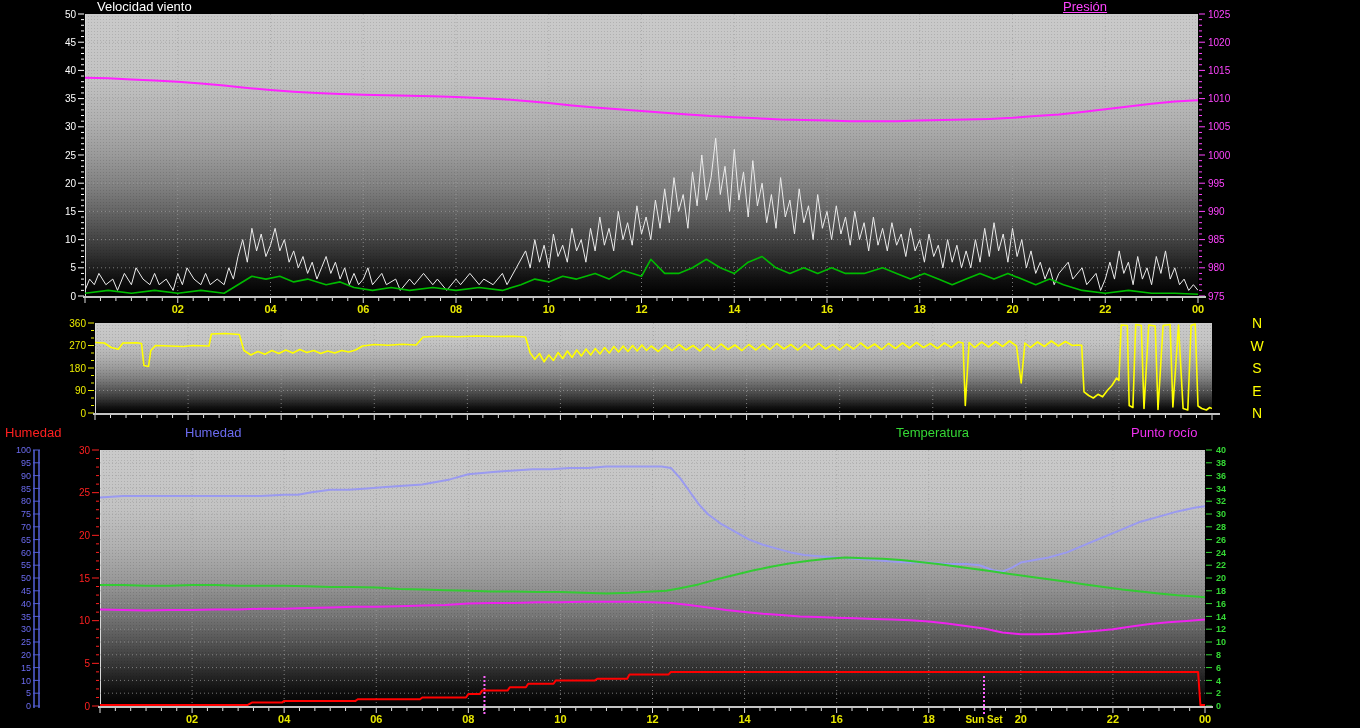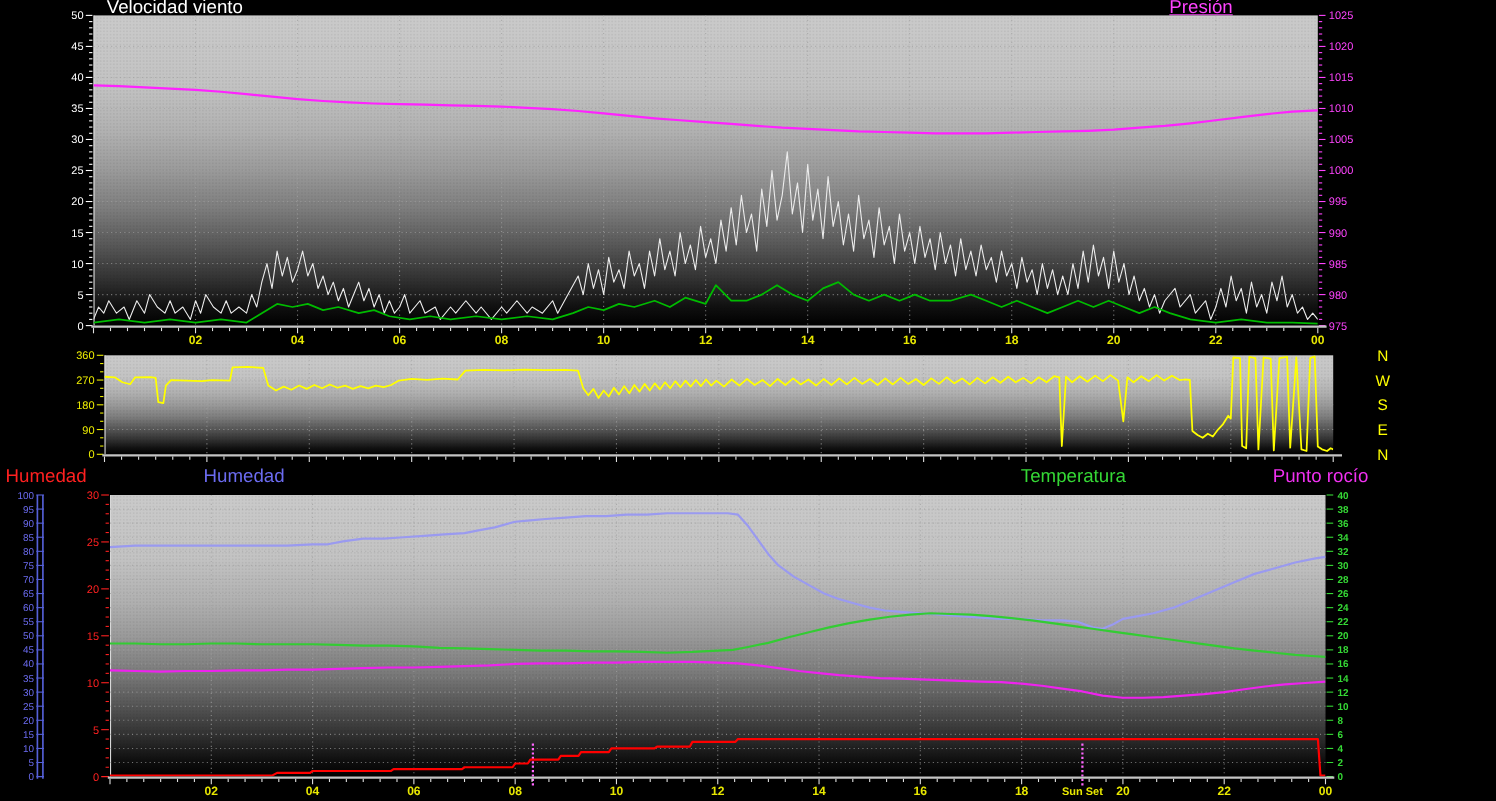--- a/index.html
+++ b/index.html
@@ -1,38 +1,38 @@
 <!DOCTYPE html>
 <html><head>
 <meta charset="utf-8">
 <style>
   html,body{margin:0;padding:0;background:#000;}
   #stage{position:relative;width:1360px;height:728px;background:#000;overflow:hidden;
          font-family:"Liberation Sans",sans-serif;}
   #chart-svg{position:absolute;left:0;top:0;}
-  .t{position:absolute;font-size:17px;line-height:14px;height:14px;white-space:nowrap;}
+  .t{position:absolute;font-size:13px;line-height:14px;height:14px;white-space:nowrap;}
   #t-main{left:330px;top:0;width:580px;text-align:center;}
   #t-wind{left:97px;top:0;}
   #t-pres{left:1063px;top:0;text-decoration:underline;}
   #t-rain{left:5px;top:426px;}
   #t-hum{left:185px;top:426px;}
-  #t-temp{left:896px;top:426px;margin-left:32px;}
+  #t-temp{left:896px;top:426px;}
   #t-dew{left:1131px;top:426px;}
   text{font-family:"Liberation Sans",sans-serif;}
 </style>
 </head>
 <body>
 
 <div id="stage">
   <div class="t" id="t-wind" style="color: rgb(255, 255, 255);">Velocidad viento</div>
   <div class="t" id="t-pres" style="color: rgb(255, 68, 255);">Presión</div>
   <div class="t" id="t-rain" style="color: rgb(255, 32, 32);">Humedad</div>
   <div class="t" id="t-hum" style="color: rgb(107, 107, 240);">Humedad</div>
   <div class="t" id="t-temp" style="color: rgb(53, 216, 53);">Temperatura</div>
-  <div class="t" id="t-dew" style="color: rgb(240, 48, 240); margin-left: 26px;">Punto rocío</div>
+  <div class="t" id="t-dew" style="color: rgb(240, 48, 240);">Punto rocío</div>
   <svg id="chart-svg" width="1360" height="728">
       <defs>
         <linearGradient id="pg" x1="0" y1="0" x2="0" y2="1">
           <stop offset="0" stop-color="#cacaca"></stop>
           <stop offset="0.22" stop-color="#c3c3c3"></stop>
           <stop offset="0.38" stop-color="#b0b0b0"></stop>
           <stop offset="0.5" stop-color="#9a9a9a"></stop>
           <stop offset="0.62" stop-color="#7e7e7e"></stop>
           <stop offset="0.74" stop-color="#585858"></stop>
           <stop offset="0.85" stop-color="#323232"></stop>

